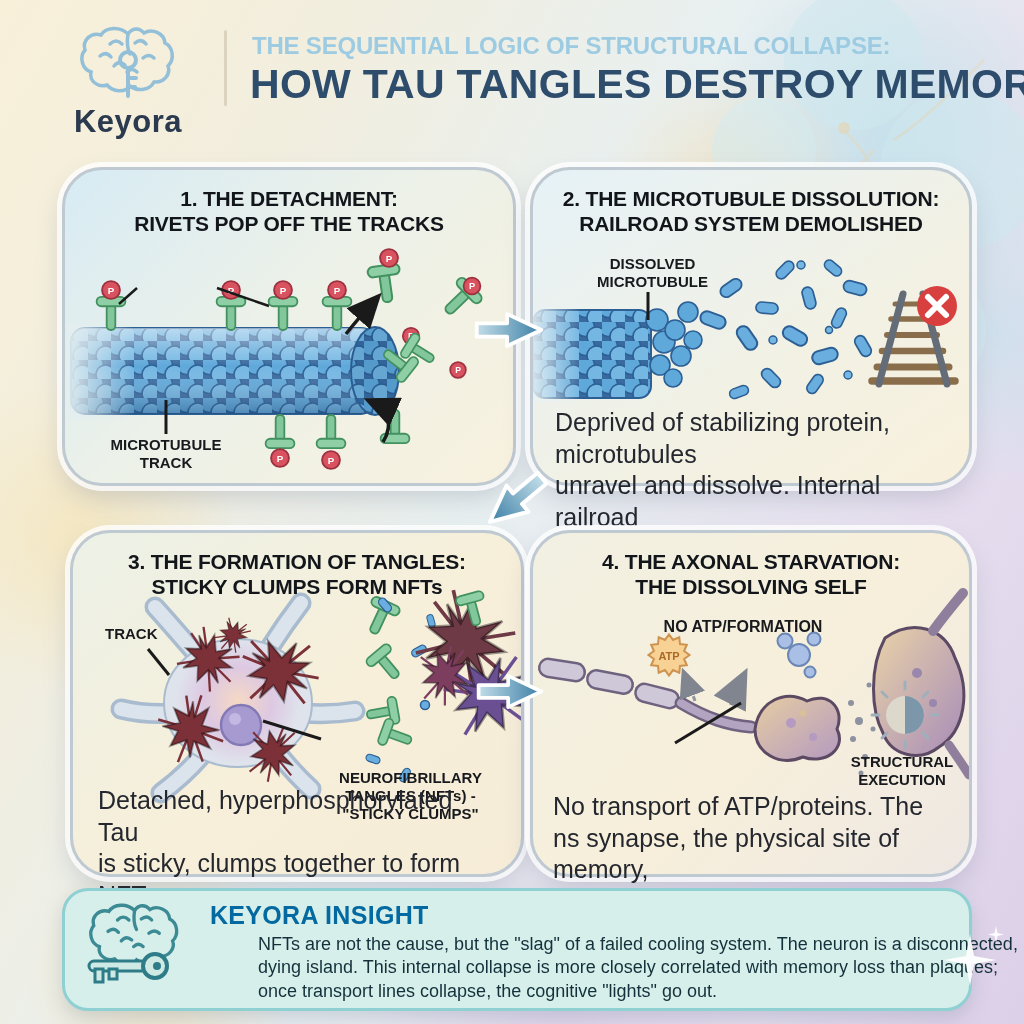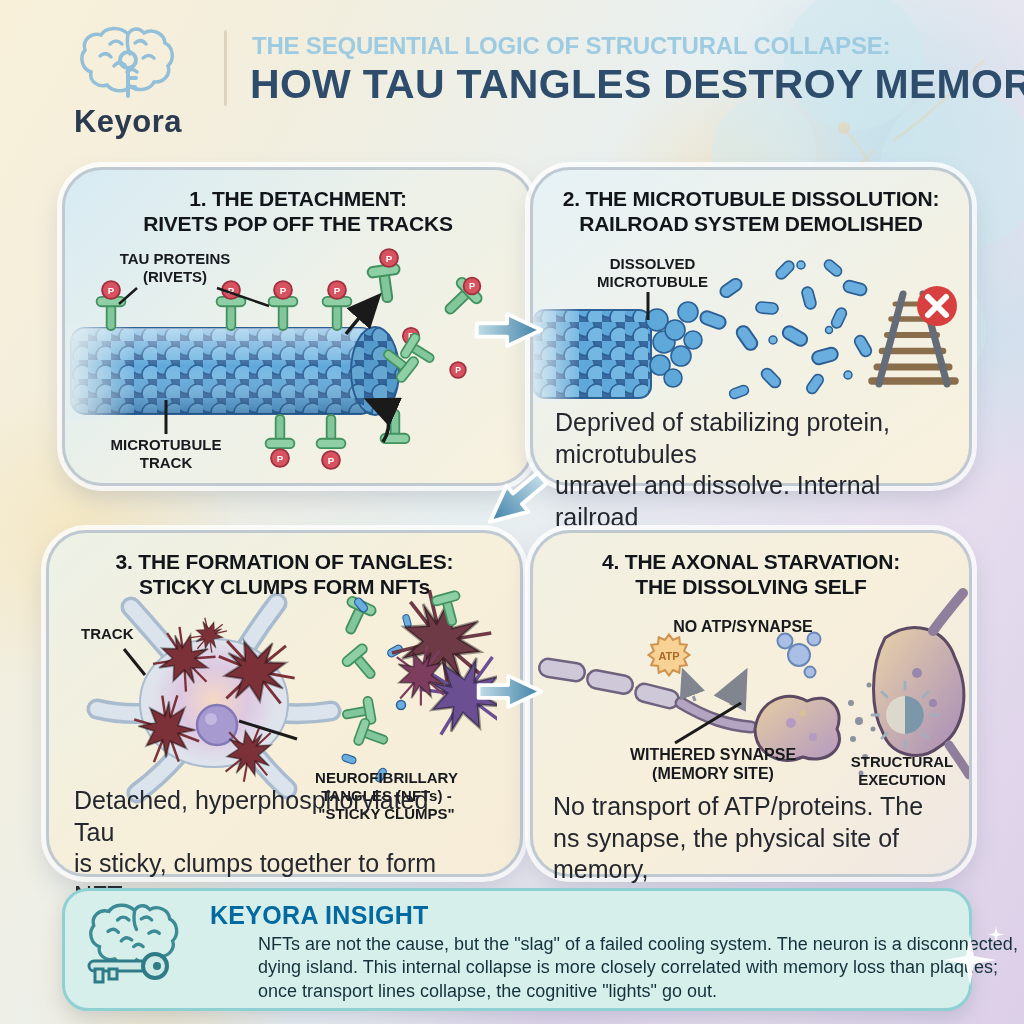--- a/index.html
+++ b/index.html
@@ -17,23 +17,23 @@
 
   #header{position:absolute;left:0;top:0;width:1024px;height:155px;z-index:3;}
   #logo{position:absolute;left:40px;top:20px;width:176px;text-align:center;}
   #brand-name{font-size:31px;font-weight:bold;color:#2c3a4f;letter-spacing:.5px;margin-top:-2px;}
   #divider{position:absolute;left:224px;top:30px;width:3px;height:76px;background:#dcd3bf;border-radius:2px;}
   #title1{position:absolute;left:252px;top:32px;font-size:24px;font-weight:bold;color:#9dcbe2;letter-spacing:-.2px;white-space:nowrap;}
   #title2{position:absolute;left:250px;top:61px;font-size:41px;font-weight:bold;color:#2e4c6b;letter-spacing:.3px;white-space:nowrap;}
 
   .panel{position:absolute;border-radius:40px;border:3px solid #bfc9d2;z-index:2;
     box-shadow:0 0 0 5px rgba(255,255,255,.78),0 12px 26px rgba(110,120,145,.28);}
-  #panel1{left:62px;top:167px;width:448px;height:313px;background:linear-gradient(135deg,#d7ebf4 0%,#ecf1e9 45%,#f8f1de 100%);padding-left:18px;}
+  #panel1{left:62px;top:167px;width:448px;height:313px;background:linear-gradient(135deg,#d7ebf4 0%,#ecf1e9 45%,#f8f1de 100%);}
   #panel2{left:530px;top:167px;width:436px;height:313px;background:linear-gradient(145deg,#e6f2f7 0%,#f2f1e4 60%,#f8f0dc 100%);}
-  #panel3{left:46px;top:530px;width:448px;height:341px;background:linear-gradient(140deg,#ecf1e7 0%,#f7efd9 55%,#f6ecd8 100%);padding-left:23px;}
+  #panel3{left:70px;top:530px;width:448px;height:341px;background:linear-gradient(140deg,#ecf1e7 0%,#f7efd9 55%,#f6ecd8 100%);}
   #panel4{left:530px;top:530px;width:436px;height:341px;background:linear-gradient(135deg,#f1f0e2 0%,#f7efdb 55%,#efe8e3 100%);}
   .panel-heading{position:absolute;top:17px;left:0;right:0;text-align:center;font-weight:bold;
     font-size:21px;line-height:1.18;letter-spacing:-.2px;color:#12161b;white-space:pre-line;z-index:3;}
   .plabel{position:absolute;font-weight:bold;font-size:15px;line-height:1.2;color:#17191d;white-space:pre-line;z-index:3;}
   .tc{text-align:center;}
   .pbody{position:absolute;font-size:25px;line-height:1.26;color:#24272e;text-align:left;white-space:pre-line;z-index:3;}
   .illus{position:absolute;left:0;top:0;z-index:1;}
   .arrow{position:absolute;z-index:5;}
   #arrow12{left:472px;top:308px;width:74px;height:44px;}
   #arrow23{left:477px;top:477px;width:78px;height:46px;transform:rotate(140deg);}
@@ -165,22 +165,20 @@
       <use href="#tau" transform="translate(368,190) scale(0.68) rotate(-58)"></use>
         <use href="#phos" transform="translate(393,200) scale(0.75)"></use>
 
       <path d="M281,164 C295,146 303,138 312,128" fill="none" stroke="#1a1a1a" stroke-width="3.5" marker-end="url(#ah1)"></path>
       <path d="M318,272 C330,252 321,238 305,231" fill="none" stroke="#1a1a1a" stroke-width="3.5" marker-end="url(#ah1)"></path>
 
       <path d="M72,118 L54,134" stroke="#1a1a1a" stroke-width="2.5"></path>
       <path d="M152,118 L204,136" stroke="#1a1a1a" stroke-width="2.5"></path>
       <path d="M101,230 L101,264" stroke="#1a1a1a" stroke-width="3"></path>
     </svg>
-    <div class="plabel tc" style="left:30px;top:80px;width:160px;">TAU PROTEINS
-(RIVETS)</div>
     <div class="plabel tc" style="left:26px;top:266px;width:150px;">MICROTUBULE
 TRACK</div>
   </div>
 
   <div class="panel" id="panel2">
     <div class="panel-heading">2. THE MICROTUBULE DISSOLUTION:
 RAILROAD SYSTEM DEMOLISHED</div>
     <svg class="illus" width="436" height="313" viewBox="0 0 436 313">
       <defs>
         <pattern id="mtp2" width="23" height="19" patternUnits="userSpaceOnUse">
@@ -391,23 +389,21 @@
       <g transform="translate(372,182)">
         <g stroke="#9fb0bd" stroke-width="3" stroke-linecap="round">
           <path d="M0,-26 L0,-33 M0,26 L0,33 M-26,0 L-33,0 M26,0 L33,0 M-18,-18 L-23,-23 M18,-18 L23,-23 M-18,18 L-23,23 M18,18 L23,23"></path>
         </g>
         <circle r="19" fill="#dcd8cb"></circle>
         <path d="M0,-19 A19,19 0 0 1 0,19 Z" fill="#7d97aa"></path>
       </g>
 
       <path d="M208,170 L142,210" stroke="#1a1a1a" stroke-width="3"></path>
     </svg>
-    <div class="plabel tc" style="left:80px;top:84px;width:260px;font-size:16px;">NO ATP/SYNAPSE</div>
-    <div class="plabel tc" style="left:60px;top:212px;width:240px;font-size:16px;">WITHERED SYNAPSE
-(MEMORY SITE)</div>
+    <div class="plabel tc" style="left:80px;top:84px;width:260px;font-size:16px;">NO ATP/FORMATION</div>
     <div class="plabel tc" style="left:308px;top:220px;width:122px;">STRUCTURAL
 EXECUTION</div>
     <div class="pbody" style="left:20px;top:258px;width:396px;">No transport of ATP/proteins. The
 ns synapse, the physical site of memory,
 withers and dies.</div>
   </div>
 
   <svg class="arrow" id="arrow12" viewBox="0 0 78 44">
     <defs>
         <linearGradient id="ag1" x1="0" y1="0" x2="1" y2="0">

